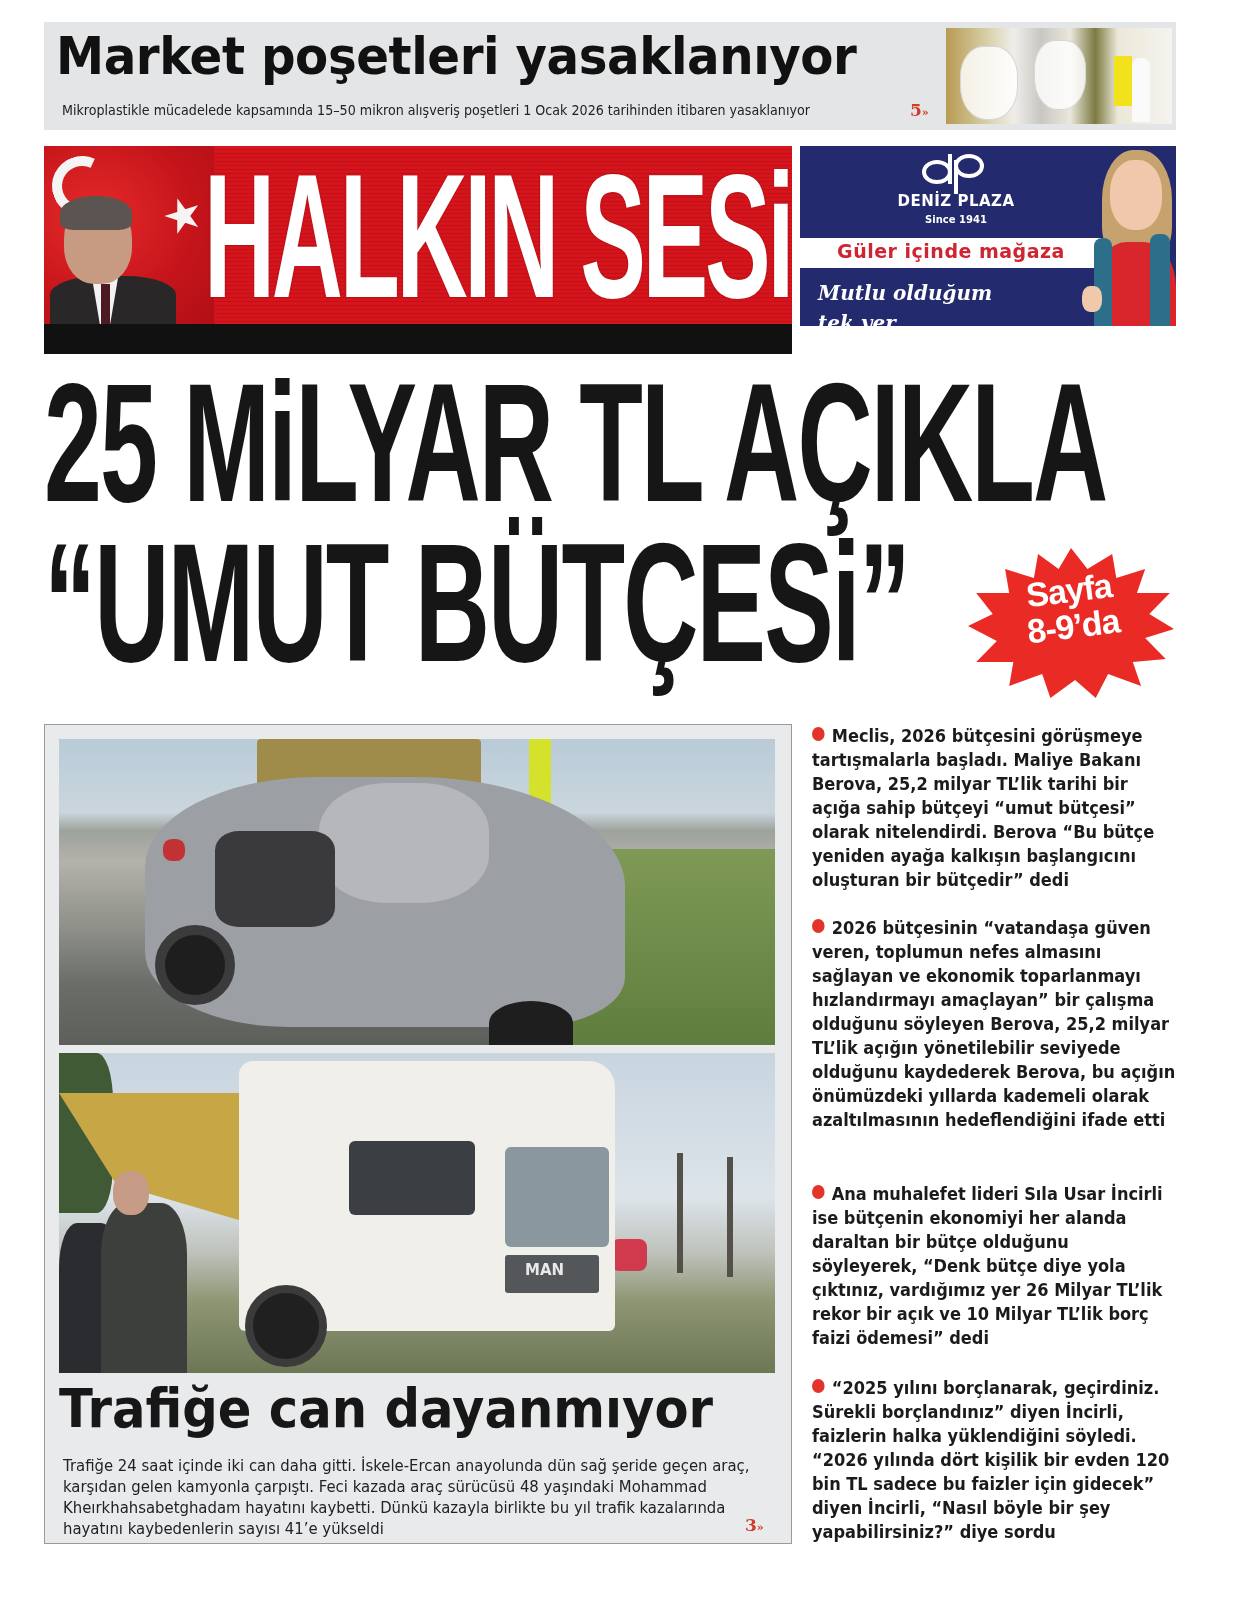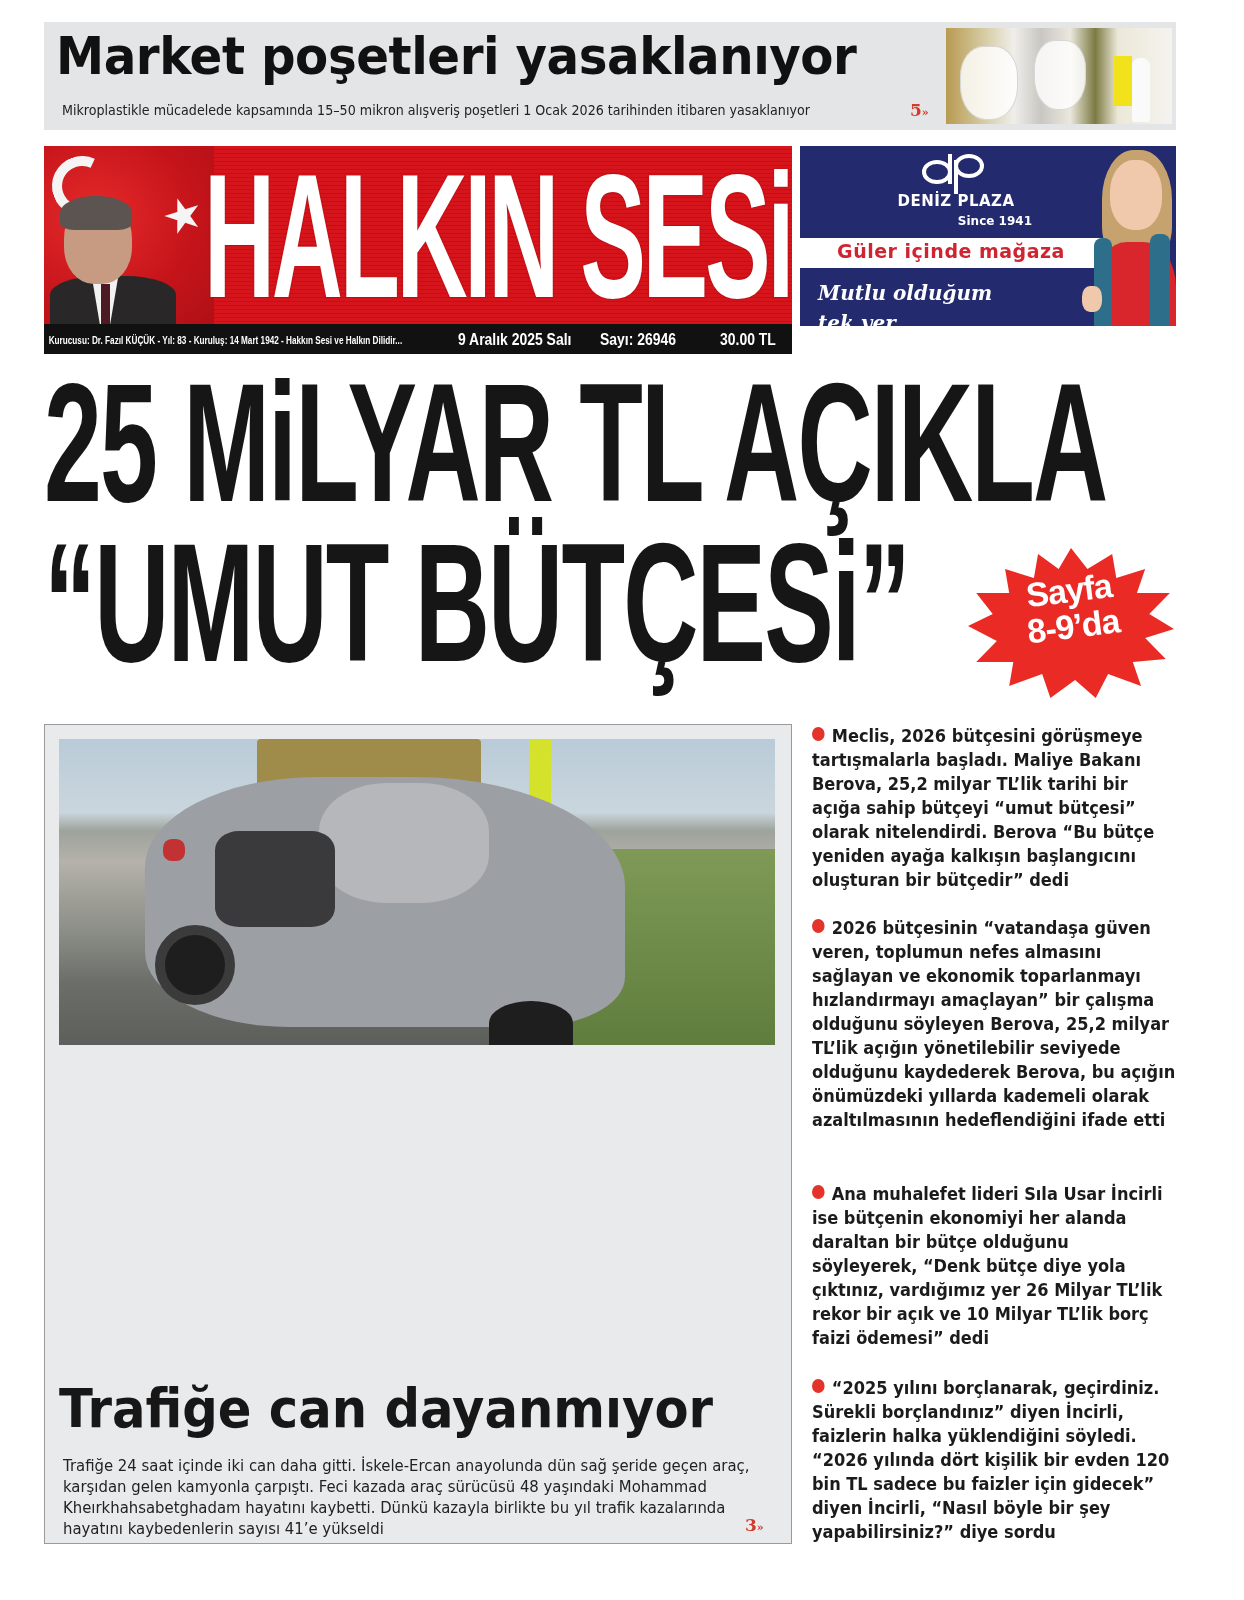--- a/index.html
+++ b/index.html
@@ -84,21 +84,21 @@
   .ad {
     position: absolute; left: 800px; top: 146px; width: 376px; height: 180px;
     background: #232a6d; overflow: hidden;
   }
   .ad-logo-mark { position: absolute; left: 122px; top: 8px; width: 66px; height: 30px; }
   .ad-logo-mark .c1 { position: absolute; left: 0; top: 6px; width: 30px; height: 24px; border: 4px solid #fff; border-radius: 50%; }
   .ad-logo-mark .c2 { position: absolute; left: 32px; top: 0; width: 30px; height: 24px; border: 4px solid #fff; border-radius: 50%; }
   .ad-logo-mark .s1 { position: absolute; left: 26px; top: 0; width: 4px; height: 30px; background: #fff; }
   .ad-logo-mark .s2 { position: absolute; left: 32px; top: 6px; width: 4px; height: 34px; background: #fff; }
   .ad-brand { position: absolute; left: 80px; top: 46px; width: 152px; text-align: center; color: #fff; font-weight: bold; font-size: 15px; letter-spacing: 0.5px; }
-  .ad-since { position: absolute; left: 80px; top: 68px; width: 152px; text-align: right; color: #fff; font-weight: bold; font-size: 12px; }
+  .ad-since { position: absolute; left: 80px; top: 68px; width: 152px; text-align: center; color: #fff; font-weight: bold; font-size: 10px; }
   .ad-band { position: absolute; left: 0; top: 92px; width: 312px; height: 30px; background: #ffffff; }
   .ad-slogan { position: absolute; left: 6px; top: 94px; width: 290px; text-align: center; color: #cf2431; font-weight: bold; font-size: 19px; letter-spacing: 0.5px; white-space: nowrap; }
   .ad-tagline { position: absolute; left: 18px; top: 132px; width: 256px; color: #fff; font-family: "DejaVu Serif", serif; font-style: italic; font-weight: bold; font-size: 20px; line-height: 30px; }
   .girl { position: absolute; left: 280px; top: 0; width: 96px; height: 208px; }
   .g-hair { position: absolute; left: 22px; top: 4px; width: 70px; height: 110px; background: #c6a36e; border-radius: 45% 45% 30% 30%; }
   .g-face { position: absolute; left: 30px; top: 14px; width: 52px; height: 70px; background: #f0c9ad; border-radius: 45%; }
   .g-body { position: absolute; left: 14px; top: 96px; width: 82px; height: 112px; background: #d8262c; border-radius: 40% 40% 0 0; }
   .g-strap { position: absolute; left: 14px; top: 92px; width: 18px; height: 100px; background: #2d6f8b; border-radius: 8px; }
   .g-strap2 { position: absolute; left: 70px; top: 88px; width: 20px; height: 110px; background: #2d6f8b; border-radius: 8px; }
   .g-hand { position: absolute; left: 2px; top: 140px; width: 20px; height: 26px; background: #f0c9ad; border-radius: 40%; }
@@ -211,26 +211,20 @@
     <div class="flag-star">★</div>
   </div>
   <div class="portrait">
     <div class="p-body"></div>
     <div class="p-shirt"></div>
     <div class="p-tie"></div>
     <div class="p-head"></div>
     <div class="p-hair"></div>
   </div>
   <div class="mast-logo">HALKIN SESi</div>
-  <div class="mast-info">
-    <span class="mast-founder">Kurucusu: Dr. Fazıl KÜÇÜK - Yıl: 83 - Kuruluş: 14 Mart 1942 - Hakkın Sesi ve Halkın Dilidir...</span>
-    <span class="mast-date">9 Aralık 2025 Salı</span>
-    <span class="mast-issue">Sayı: 26946</span>
-    <span class="mast-price">30.00 TL</span>
-  </div>
 </div>
 
 <div class="ad">
   <div class="ad-logo-mark">
     <div class="c1"></div>
       <div class="c2"></div>
       <div class="s1"></div>
       <div class="s2"></div>
   </div>
   <div class="ad-brand">DENİZ PLAZA</div>
@@ -269,20 +263,36 @@
     <div class="p1-truck-w" style="left:362px"></div>
     <div class="p1-officer"></div>
     <div class="p1-grass"></div>
     <div class="p1-car"></div>
     <div class="p1-car-dent"></div>
     <div class="p1-window"></div>
     <div class="p1-tail"></div>
     <div class="p1-wheel"></div>
     <div class="p1-wheel2"></div>
   </div>
+  <div class="photo2">
+    <div class="p2-tree"></div>
+    <div class="p2-tipper"></div>
+    <div class="p2-pole"></div>
+    <div class="p2-pole2"></div>
+    <div class="p2-redcar"></div>
+    <div class="p2-cab"></div>
+    <div class="p2-sidewin"></div>
+    <div class="p2-windshield"></div>
+    <div class="p2-grille"></div>
+    <div class="p2-man-label">MAN</div>
+    <div class="p2-wheel"></div>
+    <div class="p2-person1"></div>
+    <div class="p2-person2"></div>
+    <div class="p2-head2"></div>
+  </div>
   <div class="story-title">Trafiğe can dayanmıyor</div>
   <div class="story-body">Trafiğe 24 saat içinde iki can daha gitti. İskele-Ercan anayolunda dün sağ şeride geçen araç, karşıdan gelen kamyonla çarpıştı. Feci kazada araç sürücüsü 48 yaşındaki Mohammad Kheırkhahsabetghadam hayatını kaybetti. Dünkü kazayla birlikte bu yıl trafik kazalarında hayatını kaybedenlerin sayısı 41’e yükseldi</div>
   <div class="story-page"><span>3</span><span class="arr">»</span></div>
 </div>
 
 <div class="bullets">
   <div class="bullet b1"><span class="dot"></span><span>Meclis, 2026 bütçesini görüşmeye tartışmalarla başladı. Maliye Bakanı Berova, 25,2 milyar TL’lik tarihi bir açığa sahip bütçeyi “umut bütçesi” olarak nitelendirdi. Berova “Bu bütçe yeniden ayağa kalkışın başlangıcını oluşturan bir bütçedir” dedi</span></div>
   <div class="bullet b2"><span class="dot"></span><span>2026 bütçesinin “vatandaşa güven veren, toplumun nefes almasını sağlayan ve ekonomik toparlanmayı hızlandırmayı amaçlayan” bir çalışma olduğunu söyleyen Berova, 25,2 milyar TL’lik açığın yönetilebilir seviyede olduğunu kaydederek Berova, bu açığın önümüzdeki yıllarda kademeli olarak azaltılmasının hedeflendiğini ifade etti</span></div>
   <div class="bullet b3"><span class="dot"></span><span>Ana muhalefet lideri Sıla Usar İncirli ise bütçenin ekonomiyi her alanda daraltan bir bütçe olduğunu söyleyerek, “Denk bütçe diye yola çıktınız, vardığımız yer 26 Milyar TL’lik rekor bir açık ve 10 Milyar TL’lik borç faizi ödemesi” dedi</span></div>
   <div class="bullet b4"><span class="dot"></span><span>“2025 yılını borçlanarak, geçirdiniz. Sürekli borçlandınız” diyen İncirli, faizlerin halka yüklendiğini söyledi. “2026 yılında dört kişilik bir evden 120 bin TL sadece bu faizler için gidecek” diyen İncirli, “Nasıl böyle bir şey yapabilirsiniz?” diye sordu</span></div>

